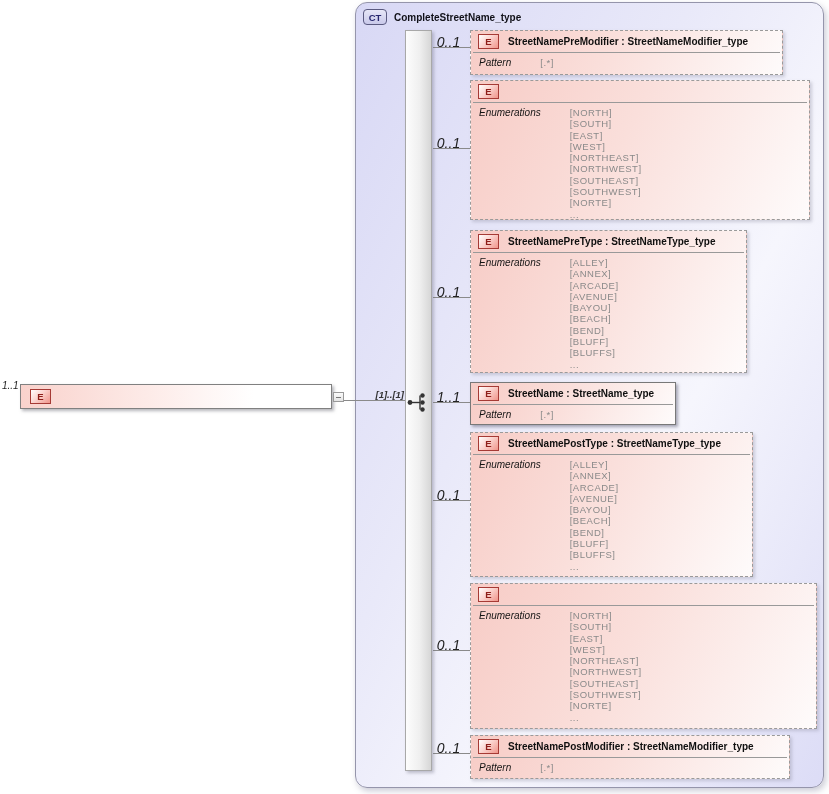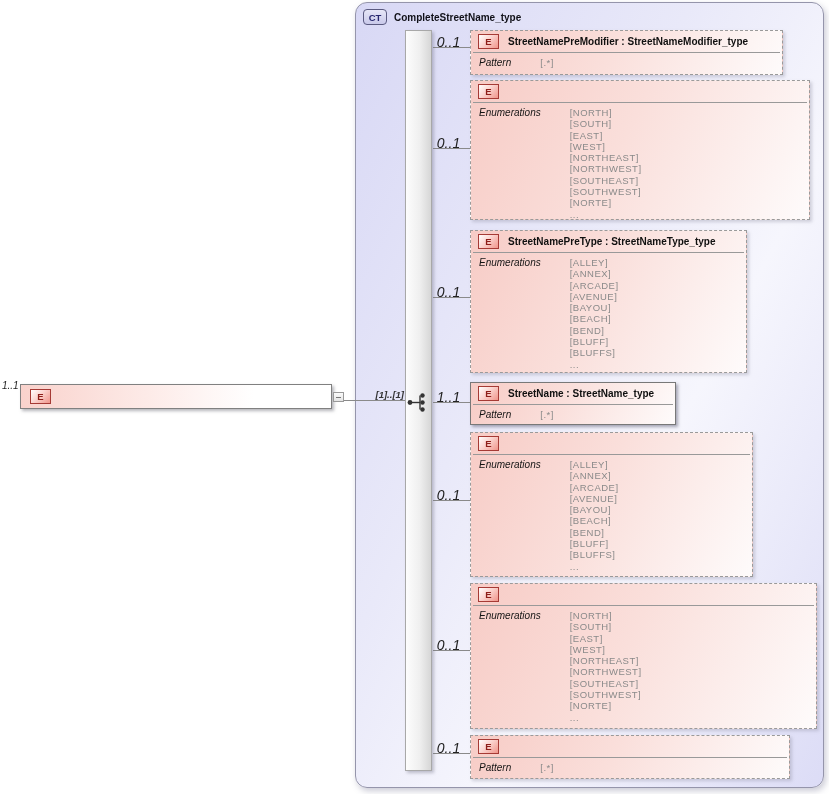--- a/index.html
+++ b/index.html
@@ -207,20 +207,21 @@
   <div class="el-sep"></div>
   <div class="el-facets">
     <div class="facet-label">Pattern</div>
     <div class="facet-values">[.*]</div>
   </div>
 </div>
 
 <div class="el-box b5">
   <div class="el-header">
     <div class="e-badge">E</div>
+    <div class="el-label">StreetNamePostType : StreetNameType_type</div>
   </div>
   <div class="el-sep"></div>
   <div class="el-facets">
     <div class="facet-label">Enumerations</div>
     <div class="facet-values">[ALLEY]
 [ANNEX]
 [ARCADE]
 [AVENUE]
 [BAYOU]
 [BEACH]
@@ -247,19 +248,20 @@
 [SOUTHEAST]
 [SOUTHWEST]
 [NORTE]
 ...</div>
   </div>
 </div>
 
 <div class="el-box b7">
   <div class="el-header">
     <div class="e-badge">E</div>
+    <div class="el-label">StreetNamePostModifier : StreetNameModifier_type</div>
   </div>
   <div class="el-sep"></div>
   <div class="el-facets">
     <div class="facet-label">Pattern</div>
     <div class="facet-values">[.*]</div>
   </div>
 </div>
 
 </body></html>

